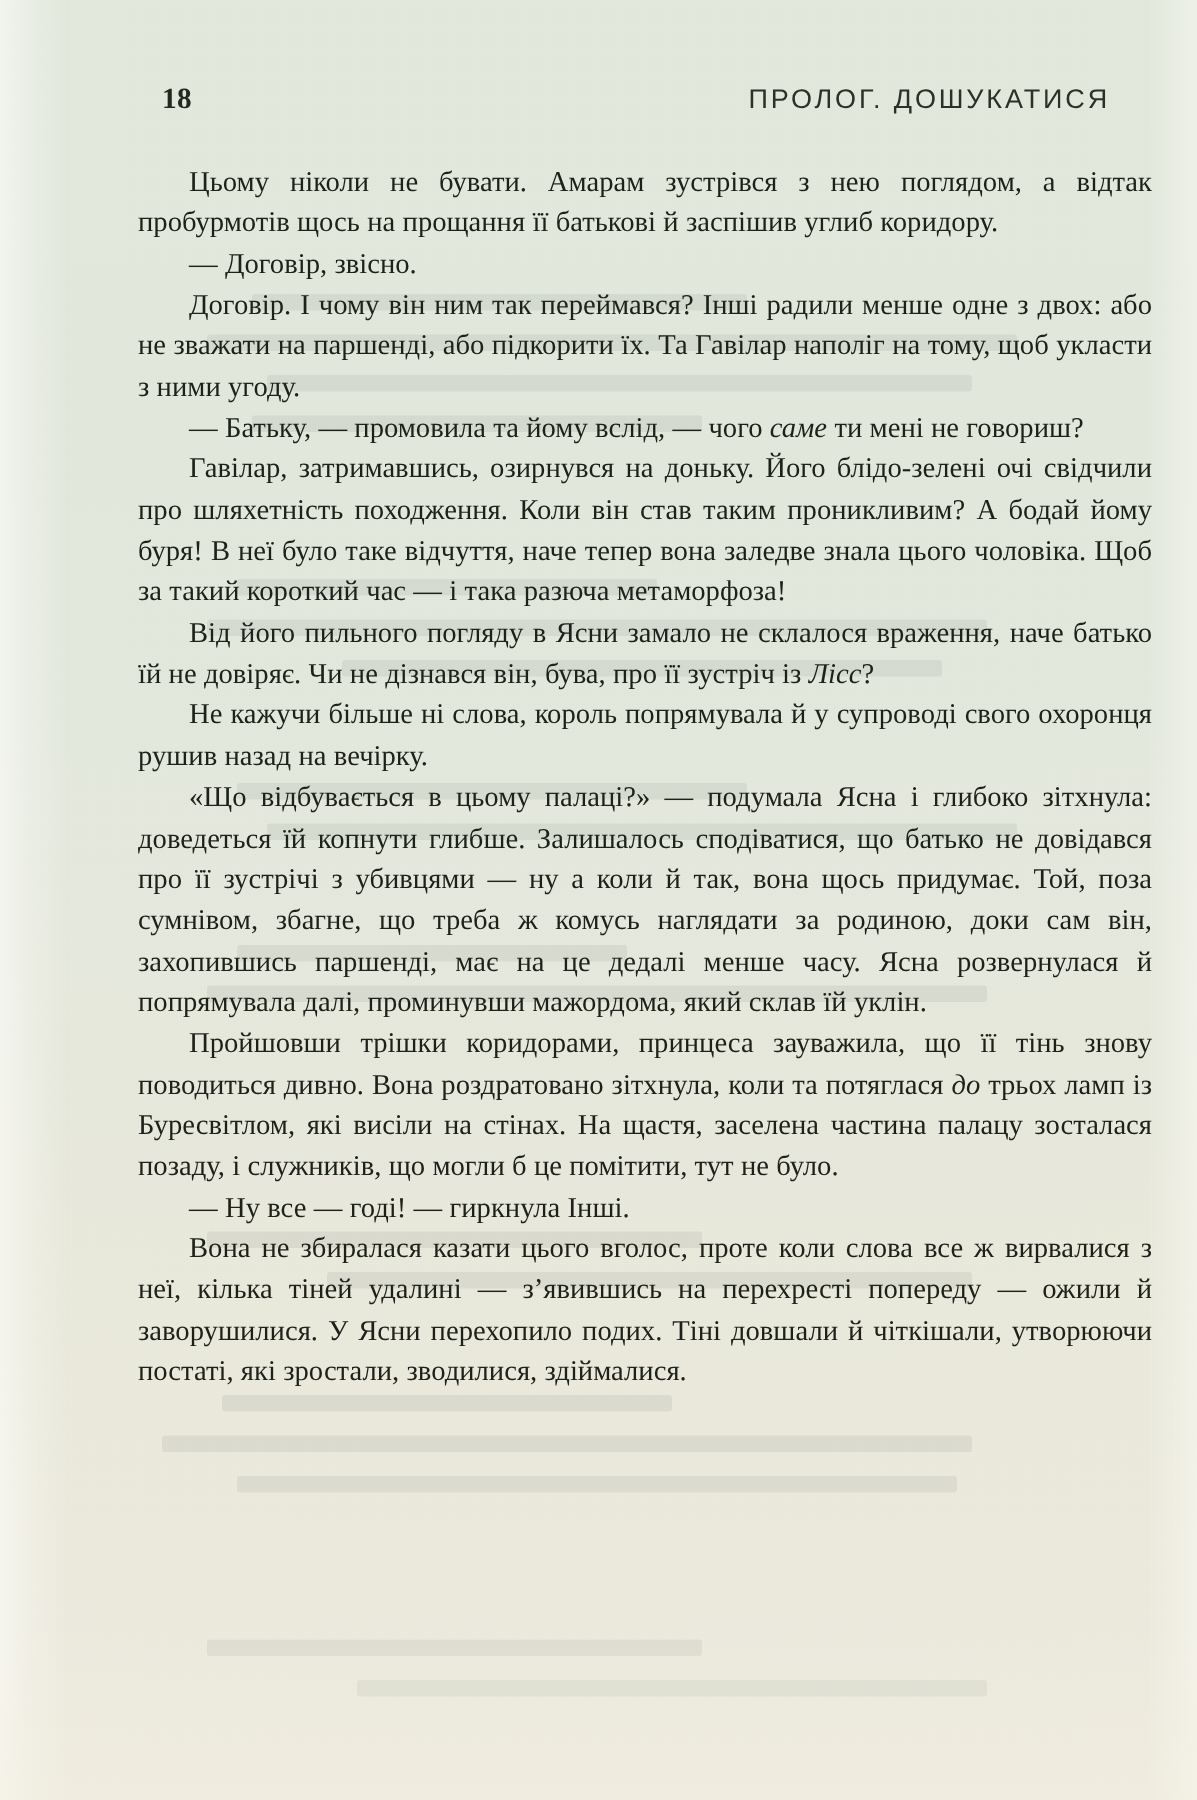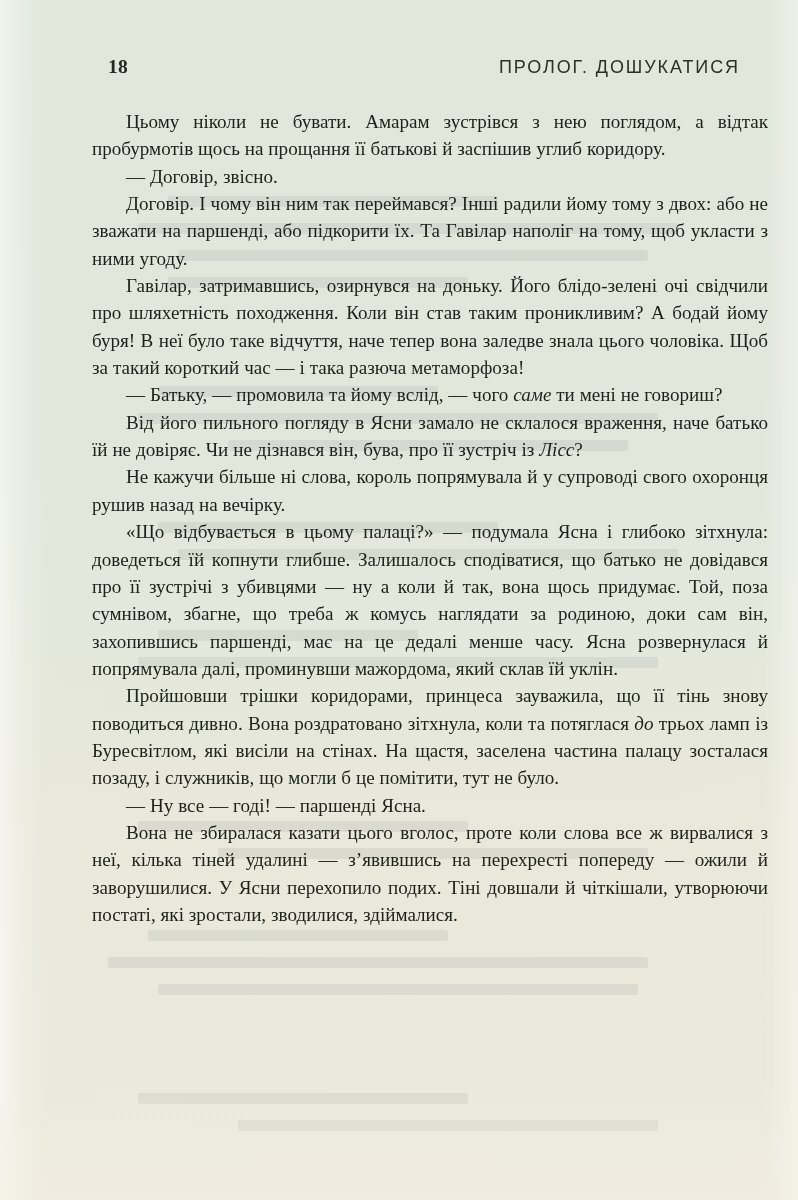--- a/index.html
+++ b/index.html
@@ -189,24 +189,24 @@
   <div class="edge-shade-bottom"></div>
 
   <div class="running-head">
     <span class="folio">18</span>
     <span class="chapter-head">ПРОЛОГ. ДОШУКАТИСЯ</span>
   </div>
 
   <div class="text-block" id="bodyText">
       <p class="para">Цьому ніколи не бувати. Амарам зустрівся з нею поглядом, а відтак пробурмотів щось на прощання її батькові й заспішив углиб коридору.</p>
       <p class="para">— Договір, звісно.</p>
-      <p class="para">Договір. І чому він ним так переймався? Інші радили йому тому з двох: або не зважати на паршенді, або підкорити їх. Та Гавілар наполіг на тому, щоб укласти з ними угоду.</p>
+      <p class="para">Договір. І чому він ним так переймався? Інші радили менше одне з двох: або не зважати на паршенді, або підкорити їх. Та Гавілар наполіг на тому, щоб укласти з ними угоду.</p>
+      <p class="para">— Батьку, — промовила та йому вслід, — чого <em>саме</em> ти мені не говориш?</p>
       <p class="para">Гавілар, затримавшись, озирнувся на доньку. Його блідо-зелені очі свідчили про шляхетність походження. Коли він став таким проникливим? А бодай йому буря! В неї було таке відчуття, наче тепер вона заледве знала цього чоловіка. Щоб за такий короткий час — і така разюча метаморфоза!</p>
-      <p class="para">— Батьку, — промовила та йому вслід, — чого <em>саме</em> ти мені не говориш?</p>
       <p class="para">Від його пильного погляду в Ясни замало не склалося враження, наче батько їй не довіряє. Чи не дізнався він, бува, про її зустріч із <em>Лісс</em>?</p>
       <p class="para">Не кажучи більше ні слова, король попрямувала й у супроводі свого охоронця рушив назад на вечірку.</p>
       <p class="para">«Що відбувається в цьому палаці?» — подумала Ясна і глибоко зітхнула: доведеться їй копнути глибше. Залишалось сподіватися, що батько не довідався про її зустрічі з убивцями — ну а коли й так, вона щось придумає. Той, поза сумнівом, збагне, що треба ж комусь наглядати за родиною, доки сам він, захопившись паршенді, має на це дедалі менше часу. Ясна розвернулася й попрямувала далі, проминувши мажордома, який склав їй уклін.</p>
       <p class="para">Пройшовши трішки коридорами, принцеса зауважила, що її тінь знову поводиться дивно. Вона роздратовано зітхнула, коли та потяглася <em>до</em> трьох ламп із Буресвітлом, які висіли на стінах. На щастя, заселена частина палацу зосталася позаду, і служників, що могли б це помітити, тут не було.</p>
-      <p class="para">— Ну все — годі! — паршенді Ясна.</p>
+      <p class="para">— Ну все — годі! — гиркнула Інші.</p>
       <p class="para">Вона не збиралася казати цього вголос, проте коли слова все ж вирвалися з неї, кілька тіней удалині — з’явившись на перехресті попереду — ожили й заворушилися. У Ясни перехопило подих. Тіні довшали й чіткішали, утворюючи постаті, які зростали, зводилися, здіймалися.</p>
     </div>
 
 </div>
 
 </body></html>

